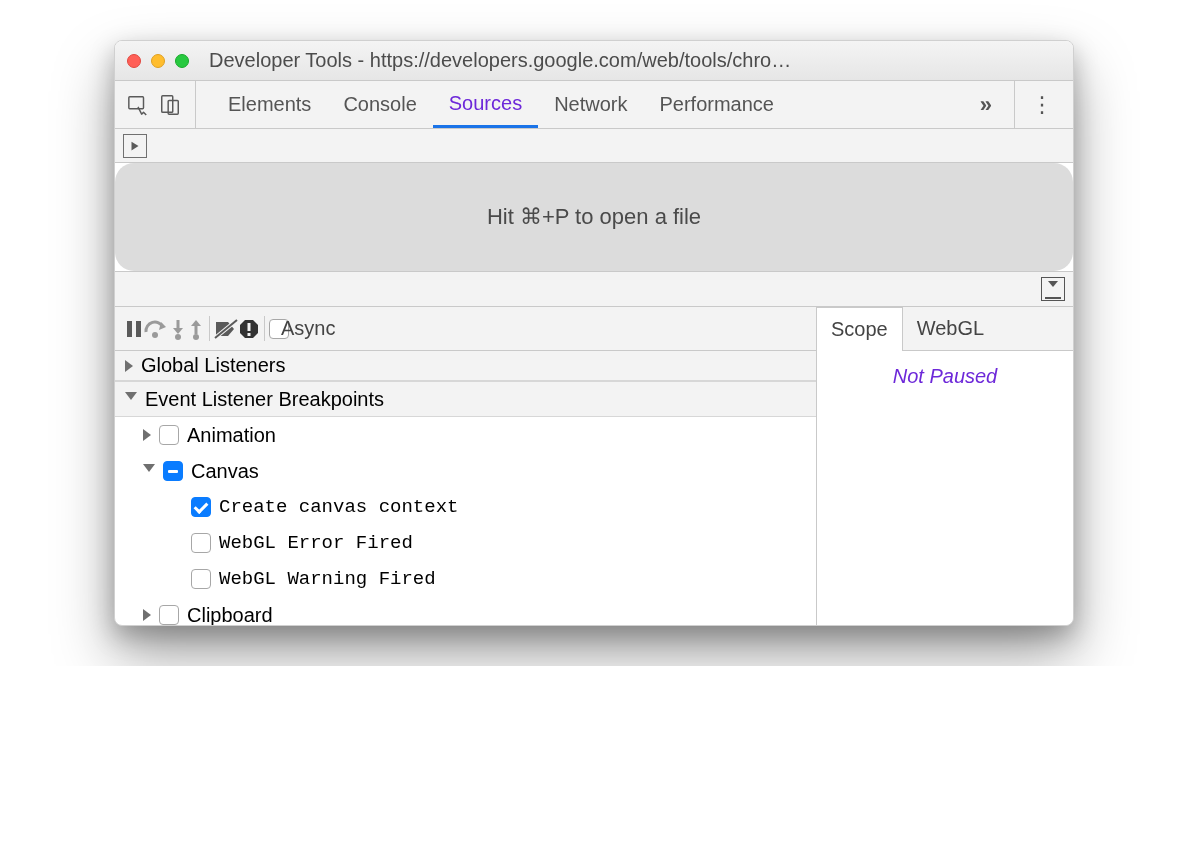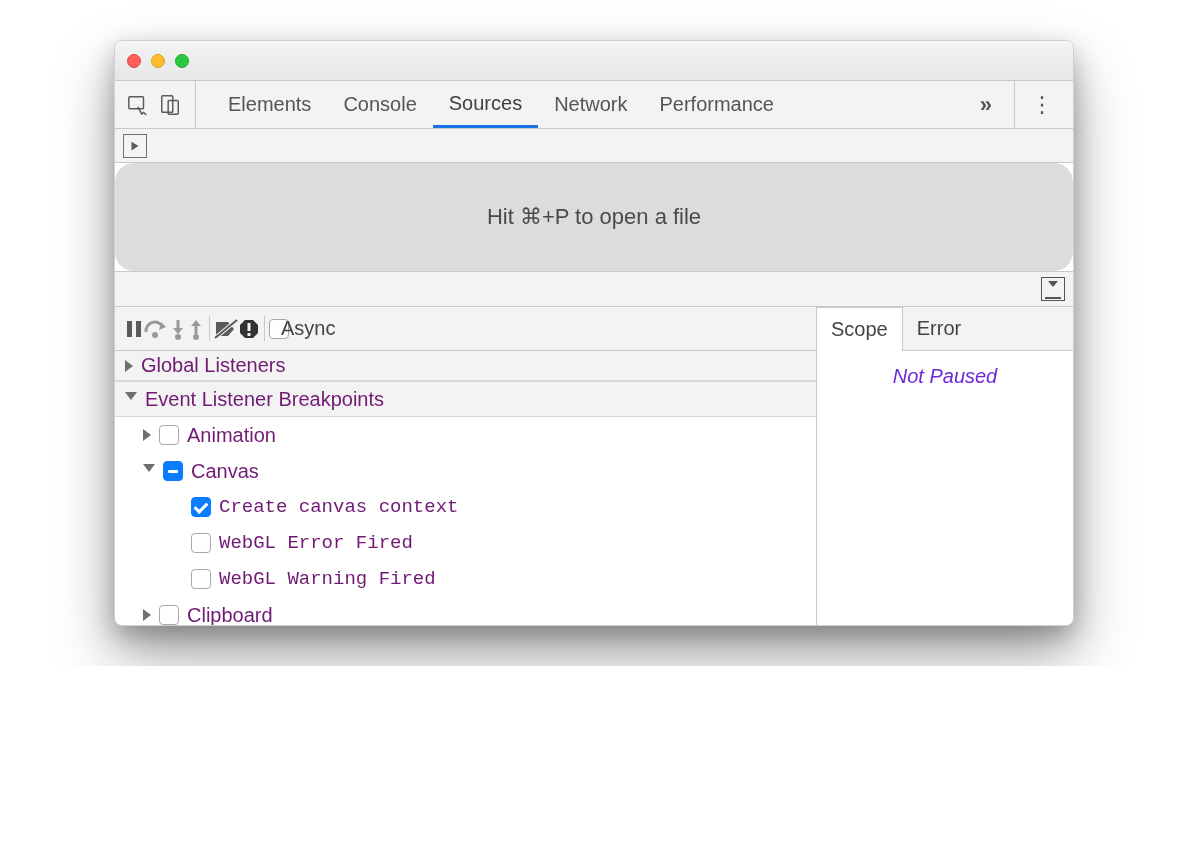--- a/index.html
+++ b/index.html
@@ -59,21 +59,21 @@
   .tab {
     padding: 0 16px;
     display: flex;
     align-items: center;
     color: #555;
     font-size: 20px;
     cursor: pointer;
     position: relative;
   }
   .tab.active {
-    color: #404040;
+    color: #6d28d9;
     border-bottom: 3px solid #1a73e8;
   }
   .tab-more {
     padding: 0 12px;
     display:flex; align-items:center;
     color:#555; font-size:22px; font-weight:bold;
   }
   .kebab {
     padding: 0 8px 0 16px;
     color:#555; font-size:22px;
@@ -198,21 +198,21 @@
   .chk.indeterminate::after {
     content:"";
     width: 10px; height: 3px;
     background:#fff;
     border-radius:1px;
   }
   .async-label { color:#444; font-size:20px; margin-left:-8px; }
 
   
   .tree {
-    flex:1; overflow:hidden; font-size: 20px; color:#701a75;
+    flex:1; overflow:hidden; font-size: 20px; color:#000000;
   }
   .tree-row {
     display:flex; align-items:center;
     height: 36px;
     padding: 0 10px;
     gap: 8px;
   }
   .tree-row.header {
     background: #f3f3f3;
     border-bottom: 1px solid #d7d7d7;
@@ -270,20 +270,21 @@
 <body>
 
 <div class="window">
 
   <div class="titlebar">
     <div class="traffic-lights">
       <div class="dot red"></div>
       <div class="dot yellow"></div>
       <div class="dot green"></div>
     </div>
+    <div class="title">Developer Tools - https://developers.google.com/web/tools/chro…</div>
   </div>
 
   <div class="tabbar">
     <div class="icon-group">
       <span class="icon-svg">
         <svg viewBox="0 0 24 24">
             <rect x="2" y="3" width="16" height="13" rx="1"></rect>
             <path d="M12 14 l4 8 l2 -2 l3 3" stroke-linejoin="round"></path>
           </svg>
       </span>
@@ -417,21 +418,21 @@
           <span class="disclosure"></span>
           <span class="chk"></span>
           <span>Clipboard</span>
         </div>
       </div>
     </div>
 
     <div class="right-panel">
       <div class="right-tabs">
         <div class="right-tab active">Scope</div>
-        <div class="right-tab">Error</div>
+        <div class="right-tab">WebGL</div>
       </div>
       <div class="right-body">
         <span>Not Paused</span>
       </div>
     </div>
   </div>
 
 </div>
 
 </body></html>

